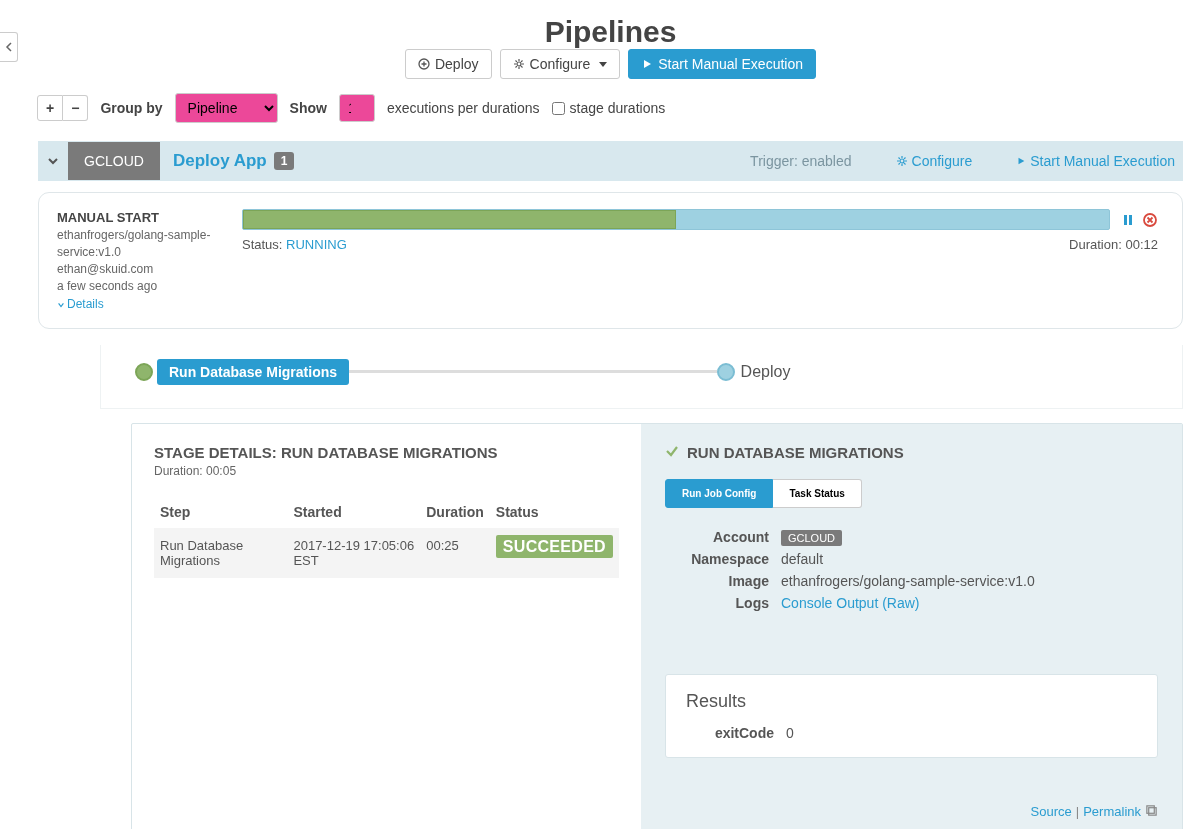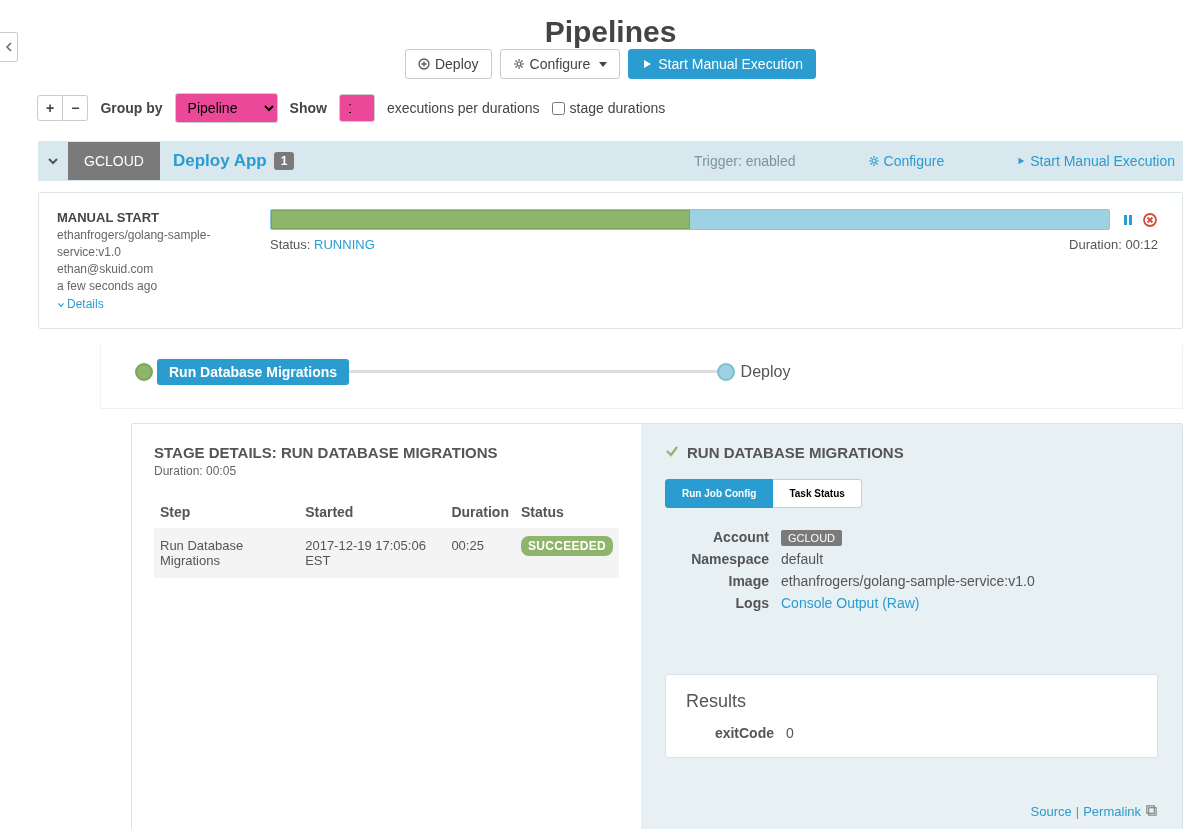--- a/index.html
+++ b/index.html
@@ -22,24 +22,24 @@
 select, input[type=number] { border: 1px solid #ccc; border-radius: 3px; padding: 5px 8px; font-size: 14px; background: #ec4899; }
 select.groupby { width: 103px; }
 input.show-num { width: 36px; }
 .pipeline-card { margin-top: 17px; border: 1px solid #fff; }
 .pipeline-header { display: flex; align-items: center; background: #d8e8ee; height: 40px; }
 .chev-cell { width: 30px; display: flex; align-items: center; justify-content: center; cursor: pointer; }
 .chev-cell svg { width: 14px; height: 14px; }
 .gcloud-tab { background: #7a7a7a; color: #fff; padding: 11px 16px; font-size: 14px; }
 .pipe-title { color: #2a9cd0; font-size: 17px; font-weight: 600; margin-left: 13px; }
 .badge { background: #7a7a7a; color: #fff; border-radius: 3px; padding: 2px 7px; font-size: 12px; margin-left: 7px; font-weight: 600; }
-.pipe-header-right { margin-left: auto; display: flex; align-items: center; gap: 72px; color: #6f8a96; font-size: 14px; padding-right: 8px; }
+.pipe-header-right { margin-left: auto; display: flex; align-items: center; gap: 44px; color: #6f8a96; font-size: 14px; padding-right: 8px; }
 .pipe-header-right .link { color: #2a9cd0; display: inline-flex; align-items: center; gap: 4px; cursor: pointer; }
 .pipe-header-right .txt { color: #7b95a0; }
-.execution-box { margin: 11px 0 0 0; border: 1px solid #dfe6e9; border-radius: 2px; padding: 16px 24px 14px 18px; display: flex; gap: 28px; background: #fff; }
+.execution-box { margin: 11px 0 0 0; border: 1px solid #dfe6e9; border-radius: 11px; padding: 16px 24px 14px 18px; display: flex; background: #fff; }
 .exec-left { width: 185px; font-size: 12px; color: #666; line-height: 1.4; }
 .exec-left .ttl { font-weight: 700; font-size: 13px; color: #444; }
 .exec-left .details-link { color: #2a9cd0; cursor: pointer; display: inline-flex; align-items: center; gap: 2px; margin-top: 2px; }
 .exec-right { flex: 1; }
 .progress-wrap { display: flex; align-items: center; gap: 10px; }
 .progress { flex: 1; height: 21px; background: #9ed1e1; border-radius: 2px; overflow: hidden; border: 1px solid #8ec5d8; }
 .progress .fill { height: 100%; background: #8fb56c; width: 50%; border: 1px solid #7ca557; }
 .progress-icons { display: flex; gap: 6px; }
 .progress-icons svg { width: 16px; height: 16px; cursor: pointer; }
 .exec-meta { display: flex; justify-content: space-between; font-size: 13px; color: #555; margin-top: 7px; }
@@ -52,21 +52,21 @@
 .stage-line { flex: 1; height: 3px; background: #ddd; }
 .stage-pill { background: #2a9cd0; color: #fff; padding: 5px 12px; border-radius: 3px; font-size: 14px; font-weight: 600; margin-left: 4px; cursor: pointer; }
 .stage-label2 { margin-left: 6px; font-size: 16px; color: #555; }
 .details-panel { display: flex; margin: 14px 0 0 93px; border: 1px solid #d8e4e8; border-radius: 2px; background: #fff; }
 .panel-left { width: 509px; padding: 20px 22px; }
 .panel-left h3 { font-size: 15px; font-weight: 700; color: #555; }
 .panel-left .sub { font-size: 12px; color: #666; margin-top: 3px; }
 .steps-table { width: 100%; margin-top: 18px; border-collapse: collapse; }
 .steps-table th { text-align: left; font-weight: 700; font-size: 14px; color: #555; padding: 8px 6px; }
 .steps-table td { padding: 10px 6px; font-size: 13px; color: #555; background: #f4f4f4; vertical-align: top; }
-.status-pill { background: #8fb56c; color: #fff; font-size: 12px; font-weight: 700; padding: 3px 7px; border-radius: 8px; letter-spacing: 0.3px; }
+.status-pill { background: #8fb56c; color: #fff; font-size: 16px; font-weight: 700; padding: 3px 7px; border-radius: 2px; letter-spacing: 0.3px; }
 .panel-right { flex: 1; background: #e7f0f3; padding: 20px 24px; position: relative; }
 .panel-right h3 { font-size: 15px; font-weight: 700; color: #555; display: flex; align-items: center; gap: 8px; }
 .check-ico { color: #8fb56c; }
 .tab-row { display: flex; margin-top: 18px; }
 .tab-btn { padding: 8px 16px; font-size: 10px; font-weight: 600; border: 1px solid #ccc; background: #fff; cursor: pointer; }
 .tab-btn.active { background: #2a9cd0; color: #fff; border-color: #2a9cd0; }
 .tab-btn:first-child { border-radius: 3px 0 0 3px; }
 .tab-btn:last-child { border-radius: 0 3px 3px 0; border-left: none; }
 .kv { margin-top: 18px; }
 .kv-row { display: flex; padding: 3px 0; font-size: 14px; }

